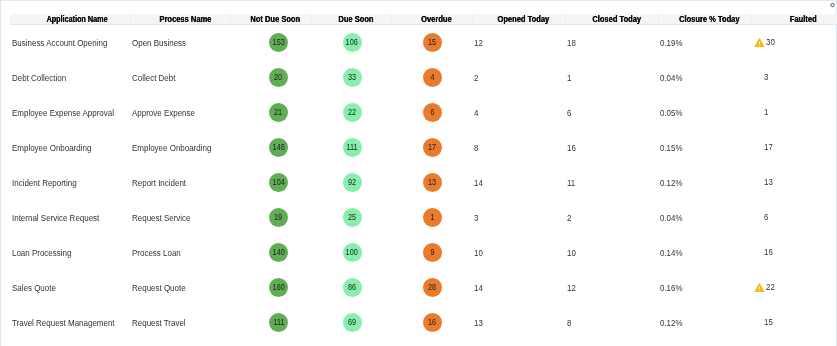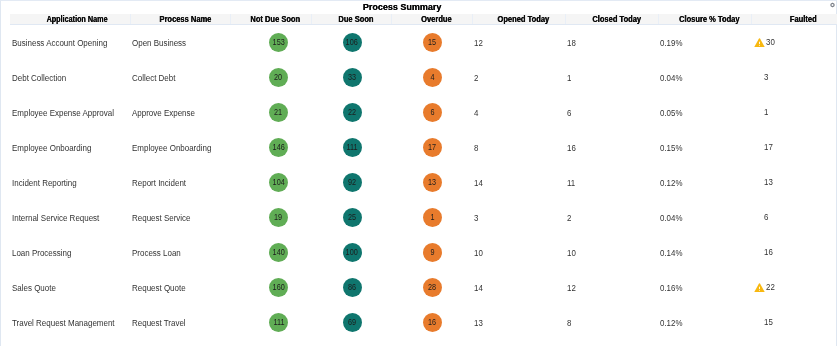--- a/index.html
+++ b/index.html
@@ -104,37 +104,36 @@
     text-align: center;
     font-size: 9.2px;
     color: #1d1d1d;
     vertical-align: middle;
   }
   .bubble span.sb {
     display: inline-block;
     transform: scaleX(0.79);
   }
   .bubble.green  { background: #60ad55; margin-left: 14px; }
-  .bubble.amber  { background: #0f766e; }
+  .bubble.amber  { background: #86efac; }
   .bubble.orange { background: #e87b2c; }
   table.grid tbody td.c-bubble { text-align: center; padding-left: 2px; padding-right: 0; }
   table.grid tbody td.c-faulted { padding-left: 3px; }
   .warn-slot.empty { width: 9.6px; }
   .warn-slot {
     display: inline-block;
     width: 12px; height: 10px;
     vertical-align: middle;
   }
   .warn-slot svg { display: block; }
 </style>
 </head>
 <body>
 
 <div class="panel">
-  <div class="title"><span class="tq">Process Summary</span></div>
   <div class="gear-btn">
     <svg viewBox="0 0 24 24" width="7" height="7" aria-hidden="true">
       <path d="M12 1.8l1.6 2.0 2.5-.6.4 2.6 2.6.4-.6 2.5 2.0 1.6-2.0 1.6.6 2.5-2.6.4-.4 2.6-2.5-.6-1.6 2.0-1.6-2.0-2.5.6-.4-2.6-2.6-.4.6-2.5-2.0-1.6 2.0-1.6-.6-2.5 2.6-.4.4-2.6 2.5.6z" fill="#7a7f87"></path>
       <circle cx="12" cy="10.4" r="3.4" fill="#ffffff"></circle>
     </svg>
   </div>
   <table class="grid">
     <colgroup id="cols">
         <col style="width: 120px;">
         <col style="width: 100px;">

